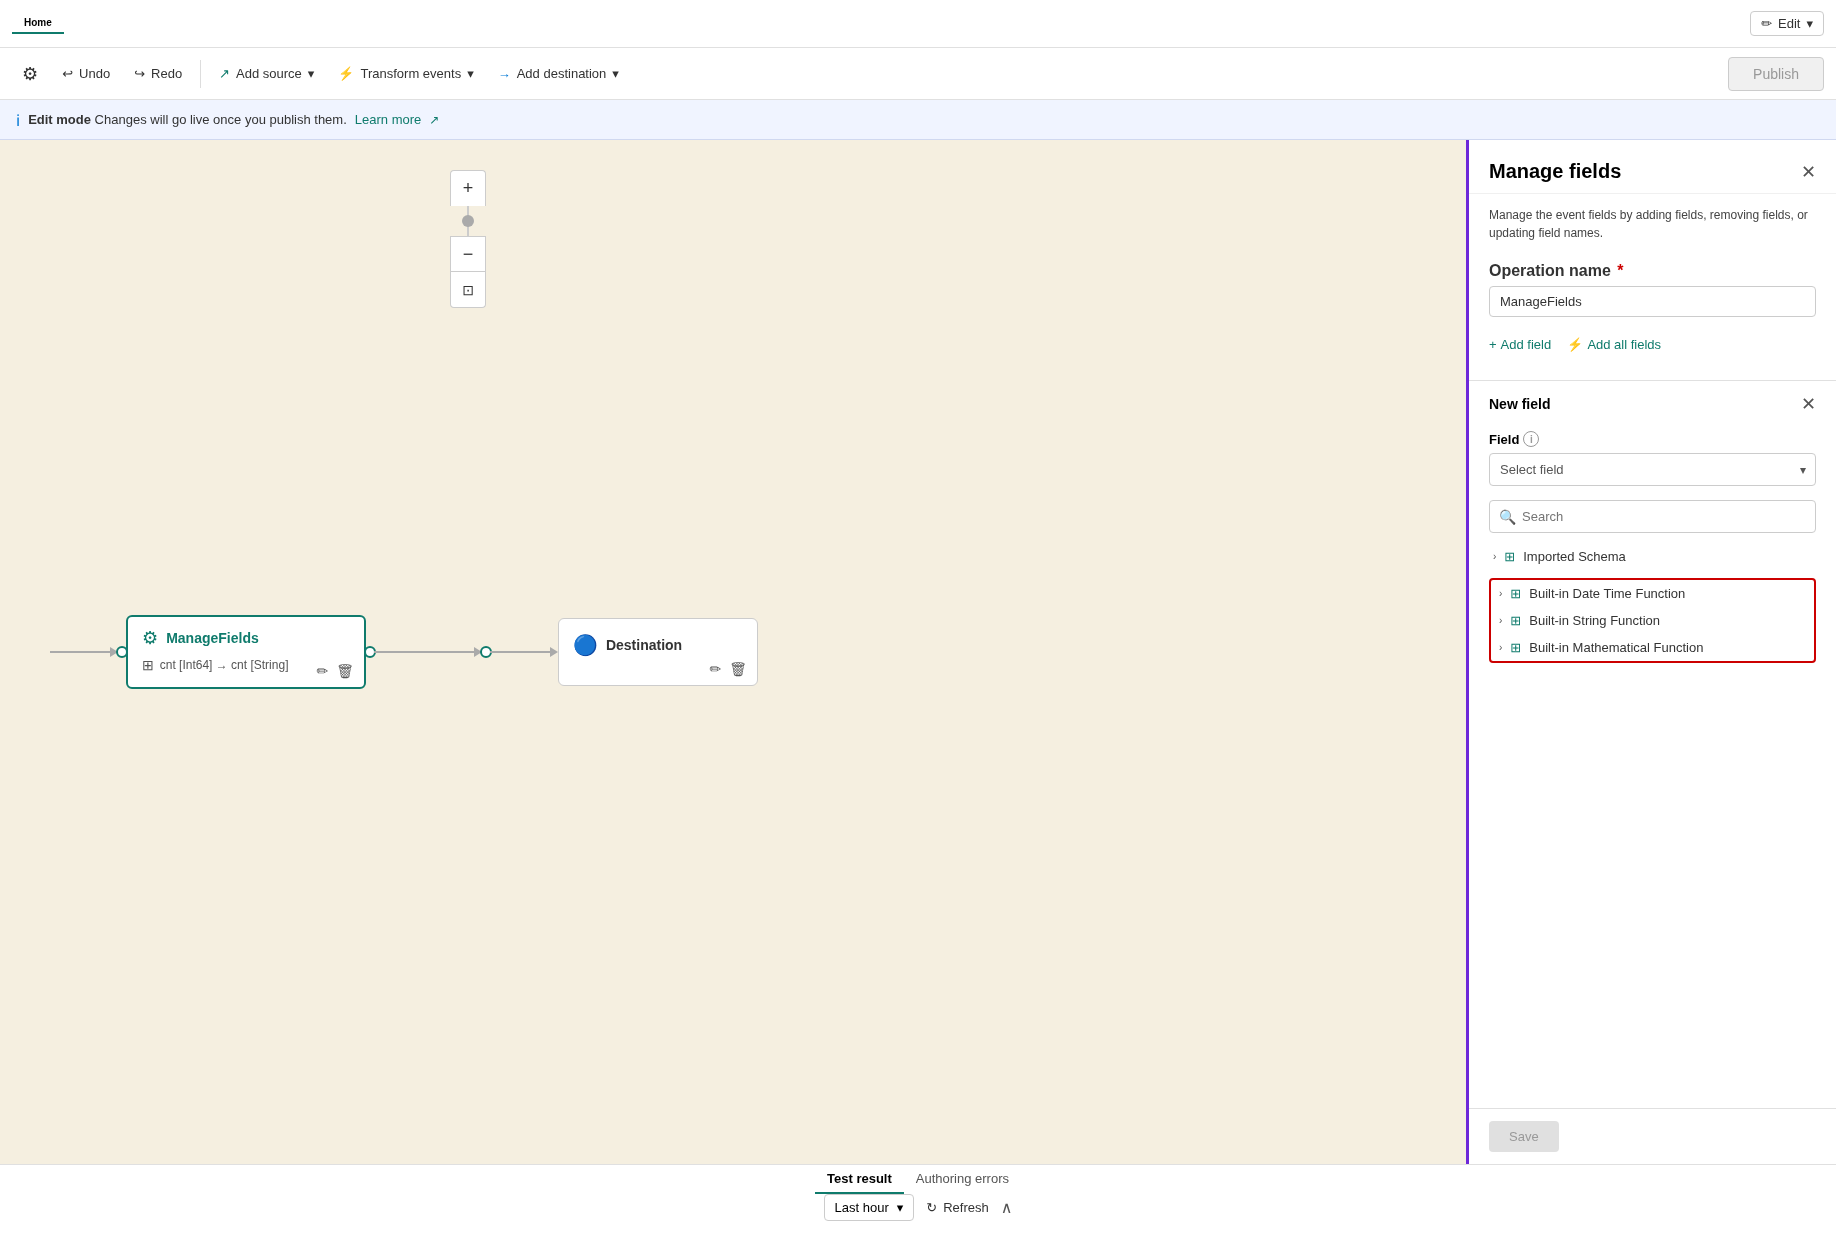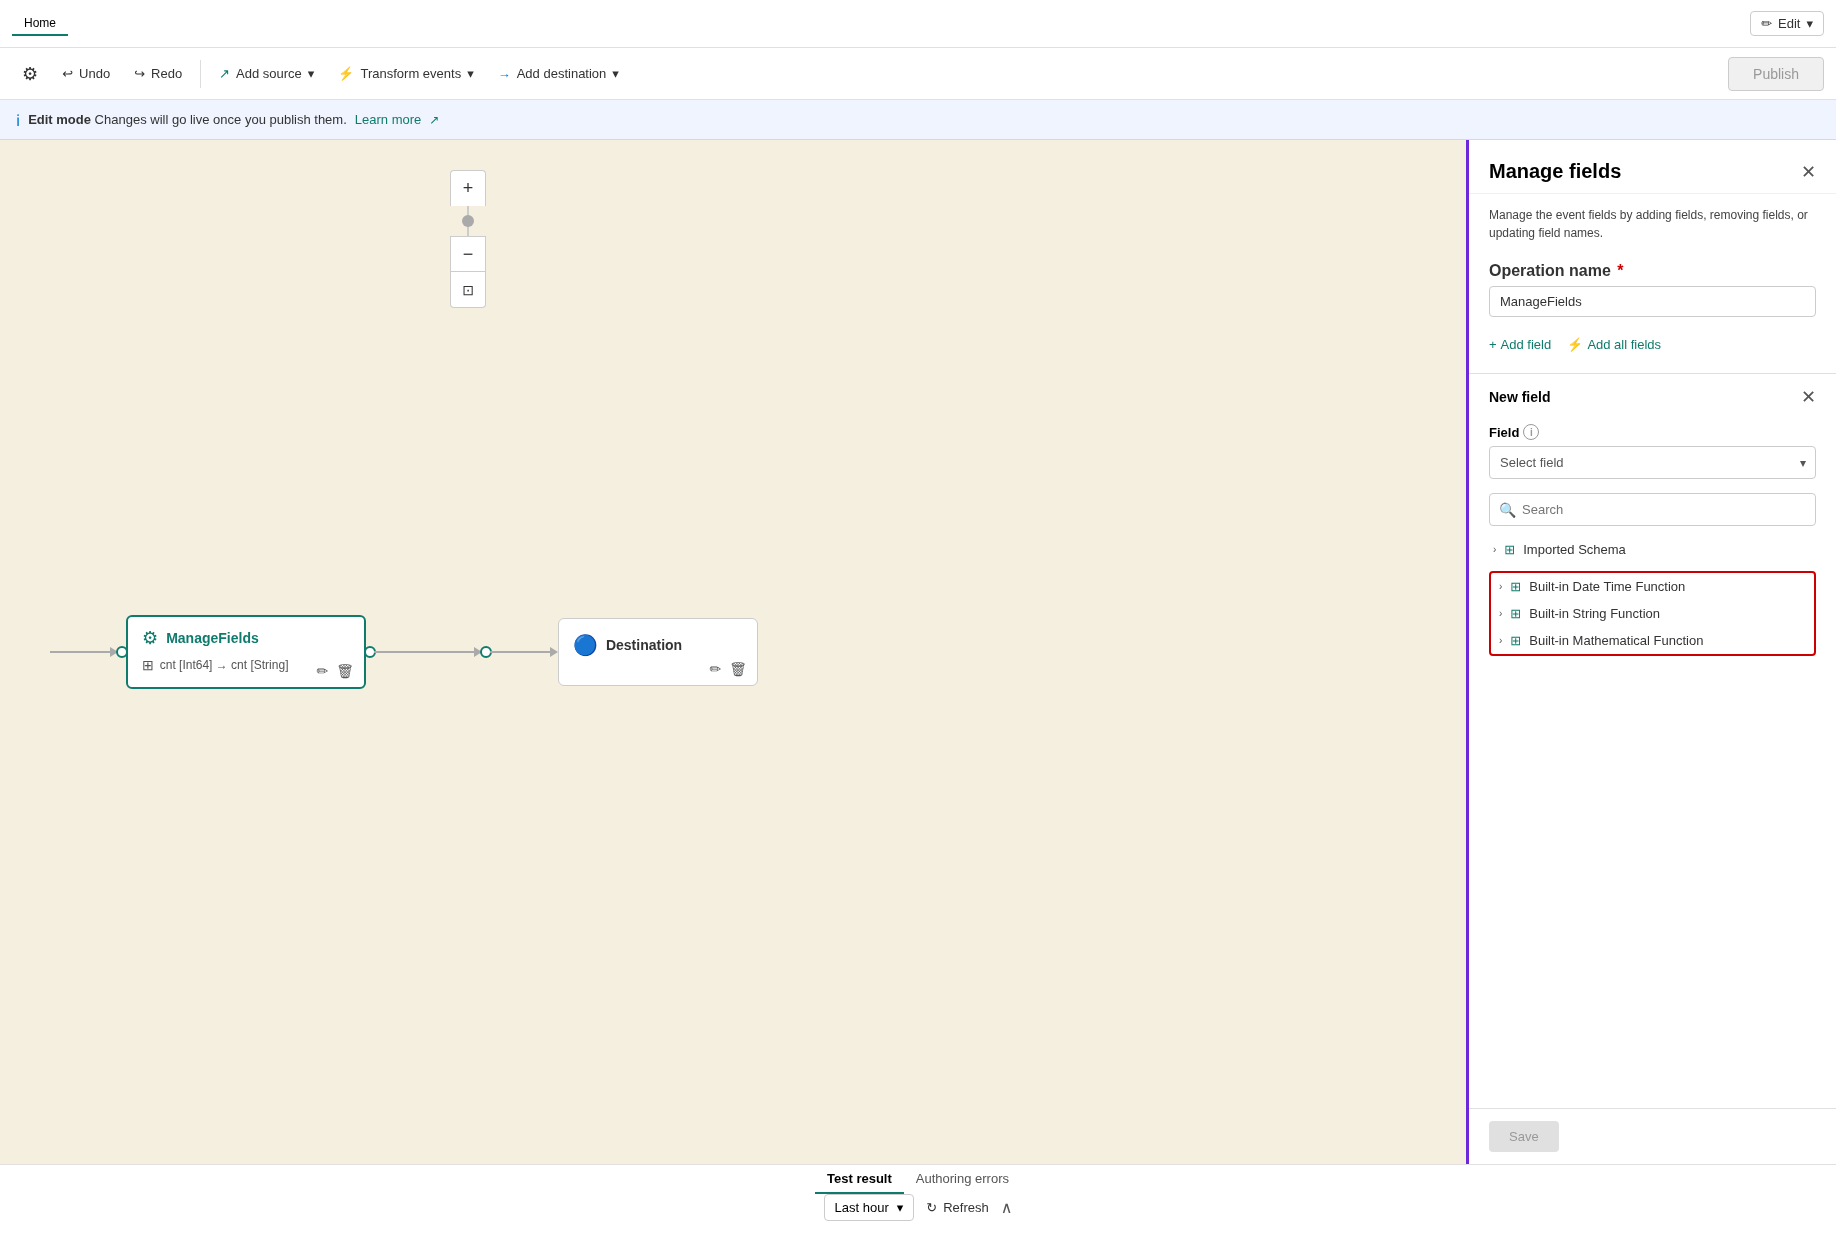--- a/index.html
+++ b/index.html
@@ -10,22 +10,22 @@
     .top-bar {
       display: flex;
       align-items: center;
       height: 48px;
       background: #fff;
       border-bottom: 1px solid #e0e0e0;
       padding: 0 12px;
       gap: 4px;
     }
     .home-tab {
-      font-size: 12px;
-      font-weight: 400;
+      font-size: 10px;
+      font-weight: 700;
       padding: 4px 12px;
       border-bottom: 2px solid #0f7b6c;
       color: #000;
       cursor: pointer;
     }
     .edit-btn {
       margin-left: auto;
       display: flex;
       align-items: center;
       gap: 6px;
@@ -297,21 +297,21 @@
       border: none;
     }
 
     
     .new-field-header {
       display: flex;
       align-items: center;
       justify-content: space-between;
       padding: 12px 20px 8px 20px;
       border-top: 1px solid #e0e0e0;
-      margin-top: 9px;
+      margin-top: 16px;
     }
     .new-field-title {
       font-size: 14px;
       font-weight: 600;
       color: #000;
     }
 
     .field-section {
       padding: 8px 20px;
     }

